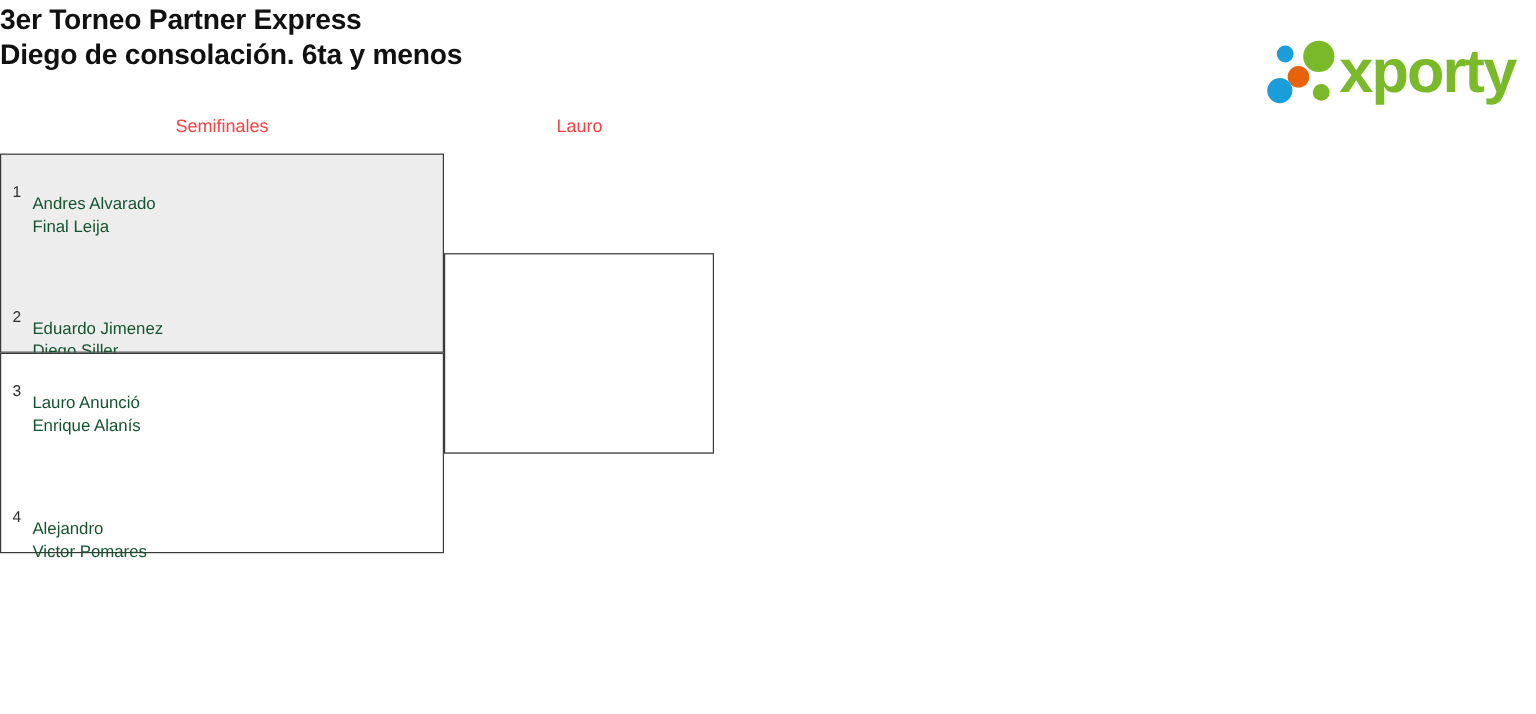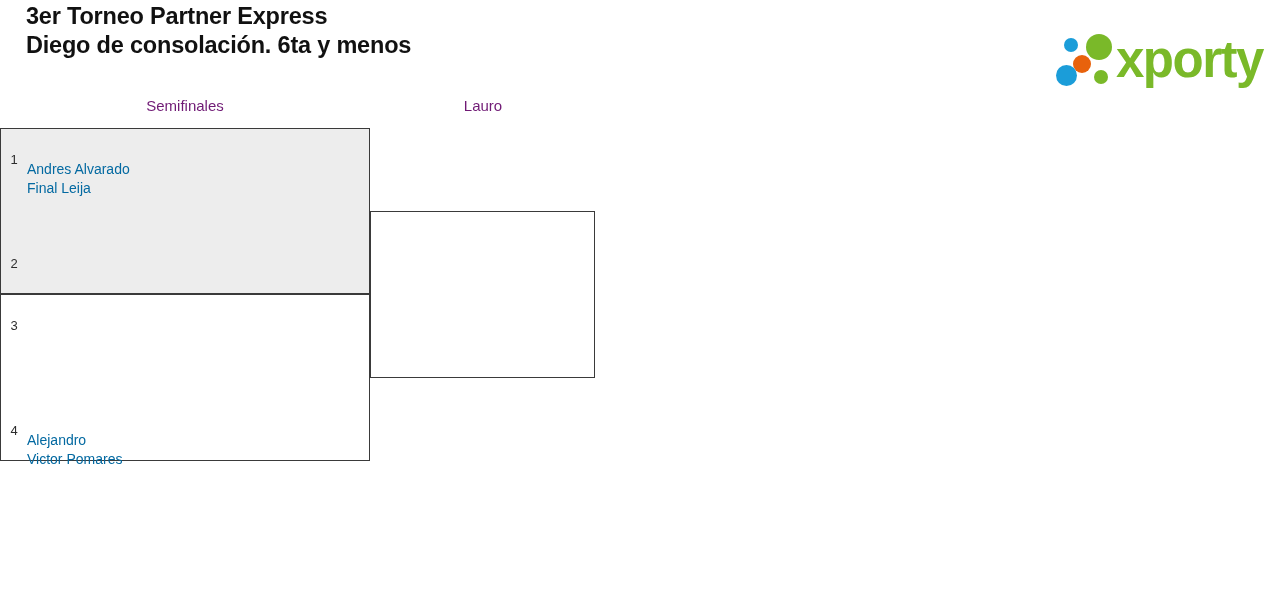--- a/index.html
+++ b/index.html
@@ -27,21 +27,20 @@
   #title-block {
     position: absolute;
     left: 0;
     top: 2px;
     font-size: 23.5px;
     font-weight: bold;
     line-height: 29px;
     letter-spacing: -0.2px;
     color: #111111;
     white-space: nowrap;
-    padding-left: 26px;
   }
   #title-line1, #title-line2 { display: block; }
 
   
   #logo {
     position: absolute;
     left: 1050px;
     top: 4px;
     width: 226px;
     height: 58px;
@@ -75,21 +74,21 @@
   #bracket {
     position: absolute;
     left: 0;
     top: 0;
     width: 1280px;
     height: 595px;
   }
   .round-header {
     position: absolute;
     font-size: 15px;
-    color: #701a75;
+    color: #ef4444;
     text-align: center;
     white-space: nowrap;
     top: 97px;
   }
   #round-header-semifinales { left: 85px; width: 200px; }
   #round-header-final       { left: 383px; width: 200px; }
 
   .match-box {
     position: absolute;
     box-sizing: border-box;
@@ -123,21 +122,21 @@
     width: 26px;
     flex: 0 0 26px;
     text-align: center;
     font-size: 13px;
     color: #2d2d2d;
     line-height: 1;
   }
   .players {
     font-size: 14px;
     line-height: 19px;
-    color: #0369a1;
+    color: #14532d;
     white-space: nowrap;
     margin-top: 40px;
   }
   .player-line { display: block; }
 
   
   .connector {
     position: absolute;
     height: 0;
     border-top: 1px solid #3a3a3a;
@@ -188,26 +187,34 @@
   <div class="match-box" id="match-box-1">
     <div class="team team-top">
       <span class="seed">1</span>
       <span class="players">
         <span class="player-line">Andres Alvarado</span>
         <span class="player-line">Final Leija</span>
       </span>
     </div>
     <div class="team team-bottom">
       <span class="seed">2</span>
+      <span class="players">
+        <span class="player-line">Eduardo Jimenez</span>
+        <span class="player-line">Diego Siller</span>
+      </span>
     </div>
   </div>
 
   <div class="match-box" id="match-box-2">
     <div class="team team-top">
       <span class="seed">3</span>
+      <span class="players">
+        <span class="player-line">Lauro Anunció</span>
+        <span class="player-line">Enrique Alanís</span>
+      </span>
     </div>
     <div class="team team-bottom">
       <span class="seed">4</span>
       <span class="players">
         <span class="player-line">Alejandro</span>
         <span class="player-line">Victor Pomares</span>
       </span>
     </div>
   </div>
 

